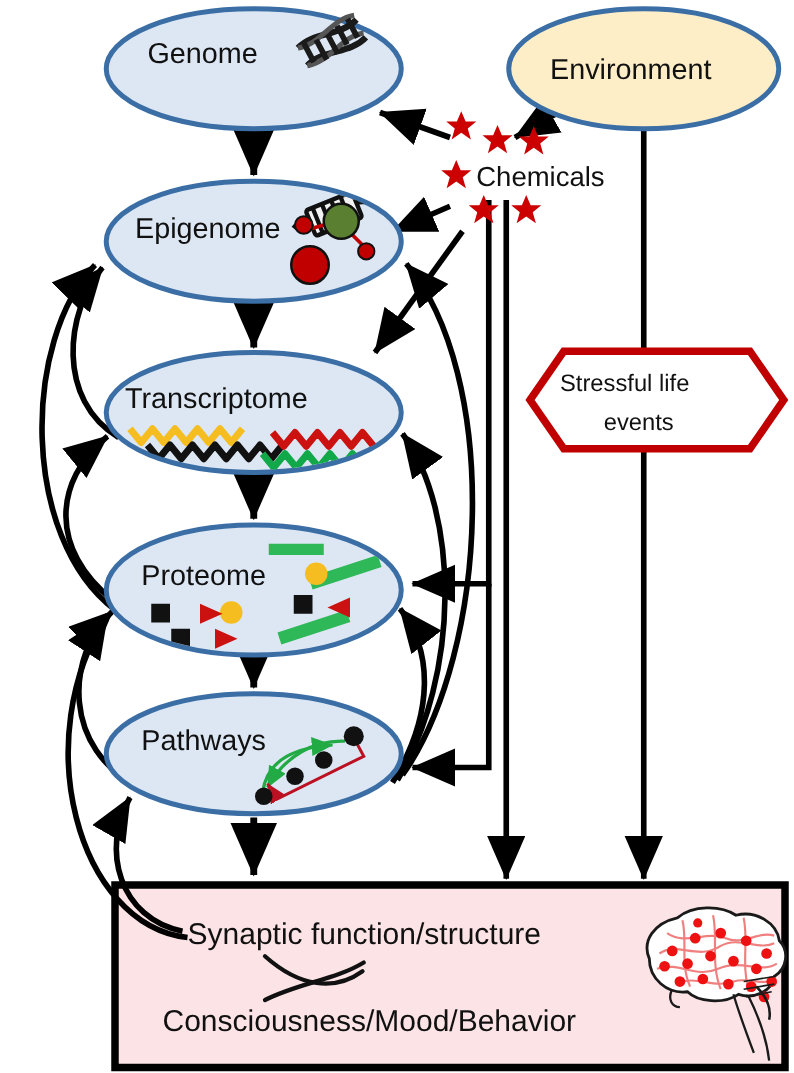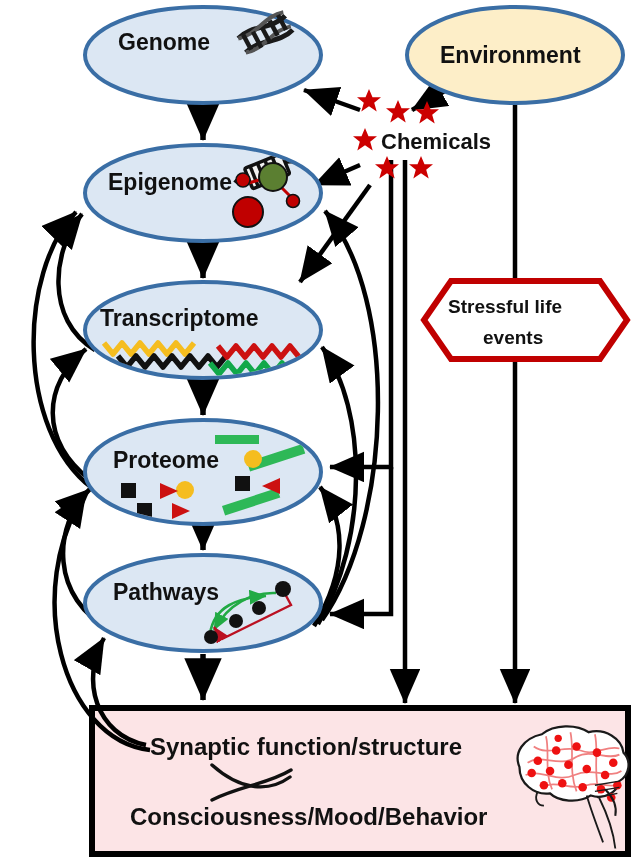--- a/index.html
+++ b/index.html
@@ -1,18 +1,18 @@
 <!DOCTYPE html>
 <html><head>
 <meta charset="utf-8">
 <style>
   html,body{margin:0;padding:0;background:#ffffff;}
   body{width:635px;height:858px;overflow:hidden;
        font-family:"Liberation Sans","DejaVu Sans",sans-serif;}
-  #stage{position:relative;width:611px;height:858px;font-weight:bold;}
+  #stage{position:relative;width:611px;height:858px;}
   svg#diagram{position:absolute;left:0;top:0;width:635px;height:858px;}
   .node-label{font-family:"Liberation Sans","DejaVu Sans",sans-serif;
               fill:#111111;font-size:23px;}
   .chem-label{font-family:"Liberation Sans","DejaVu Sans",sans-serif;
               fill:#111111;font-size:22px;}
   .hex-label{font-family:"Liberation Sans","DejaVu Sans",sans-serif;
              fill:#111111;font-size:19px;}
   .box-label{font-family:"Liberation Sans","DejaVu Sans",sans-serif;
              fill:#111111;font-size:24px;}
 </style>

